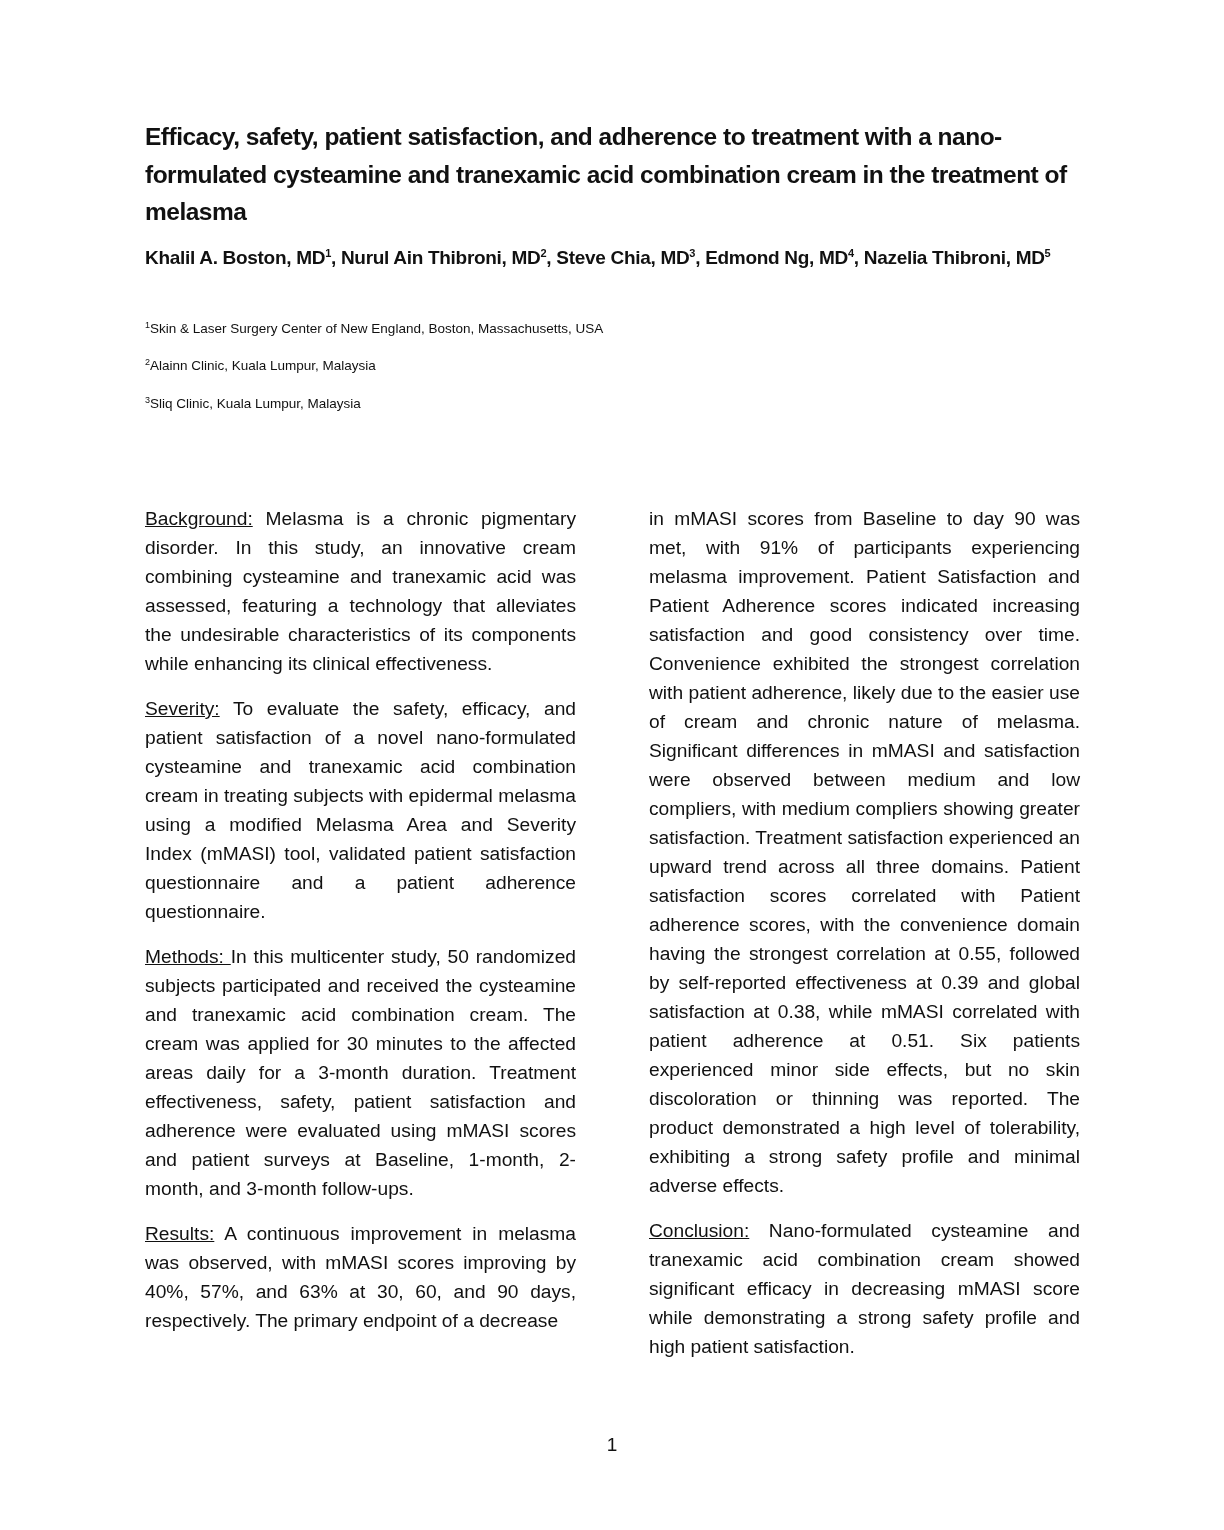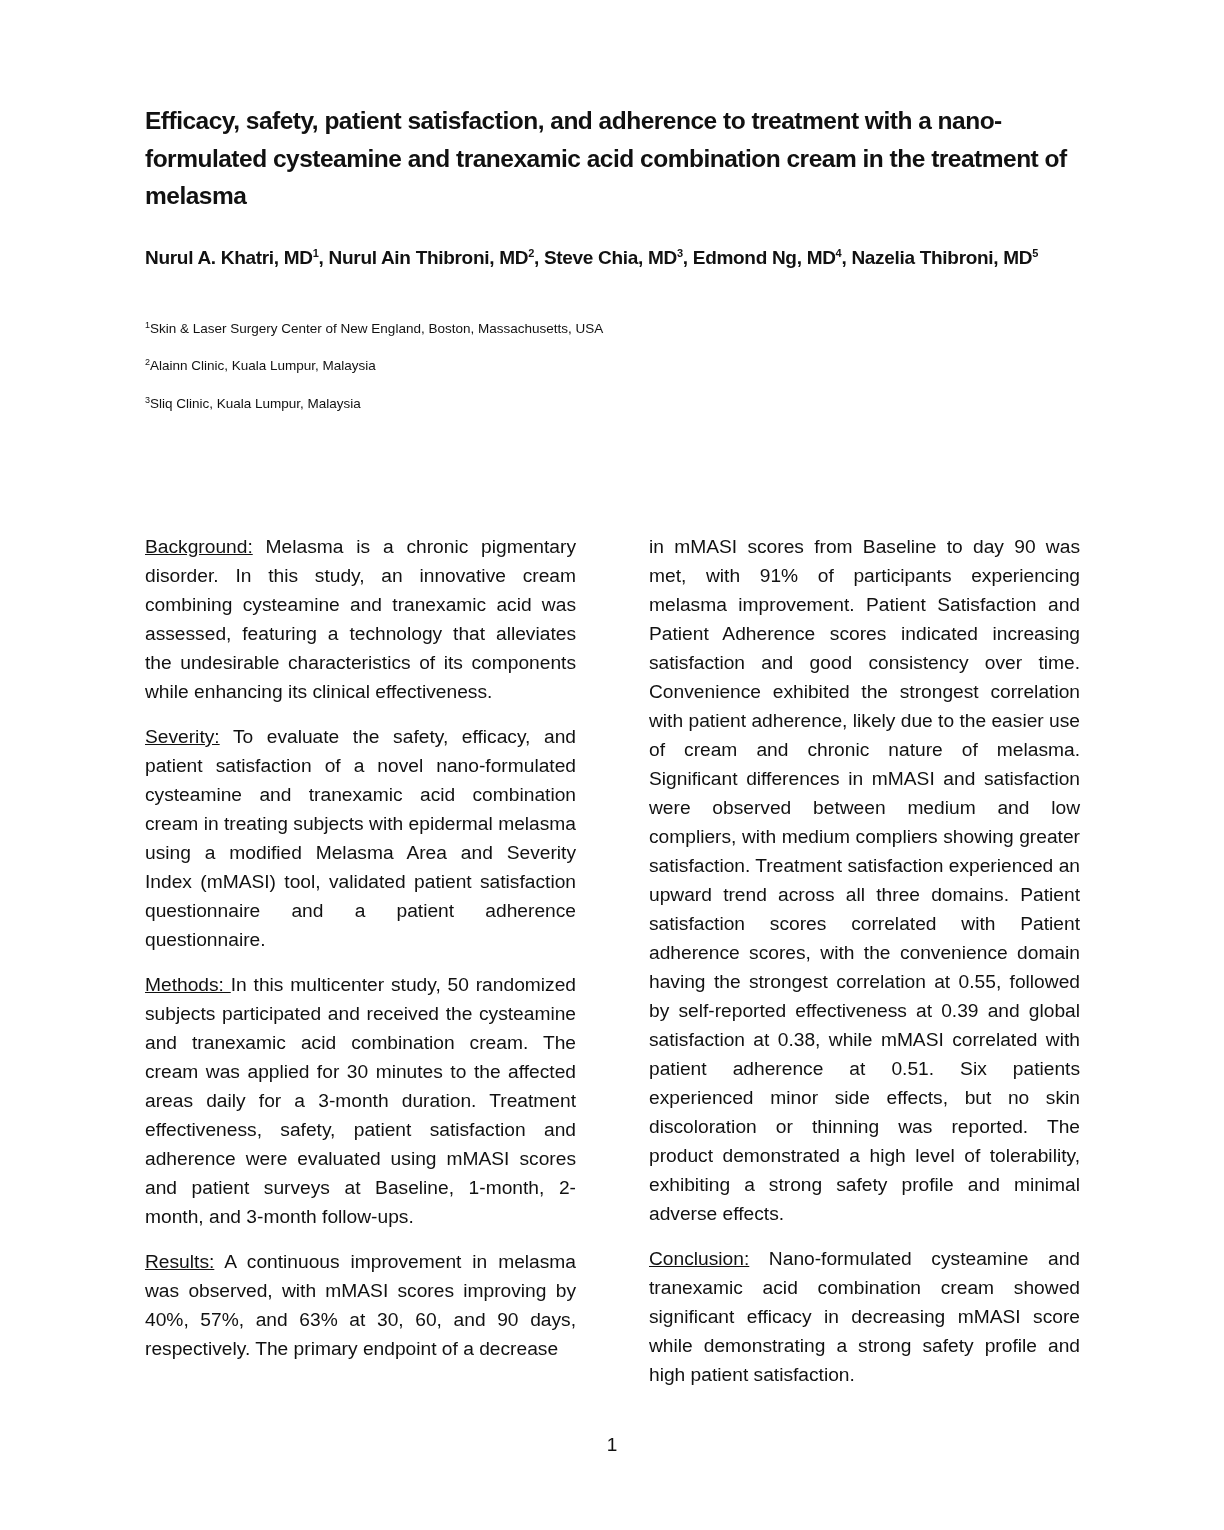--- a/index.html
+++ b/index.html
@@ -1,39 +1,39 @@
 <!DOCTYPE html>
 <html><head>
 <meta charset="utf-8">
 <style>
   html, body { margin: 0; padding: 0; background: #ffffff; }
   body { width: 1224px; height: 1530px; position: relative; overflow: hidden; color: #111; font-family: "Liberation Sans", "DejaVu Sans", sans-serif; }
   .page { position: absolute; left: 0; top: 0; width: 1224px; height: 1530px; }
-  .title { position: absolute; left: 145px; top: 102px; width: 930px; font-size: 24.5px; font-weight: bold; line-height: 37.5px; letter-spacing: -0.5px; }
+  .title { position: absolute; left: 145px; top: 118px; width: 930px; font-size: 24.5px; font-weight: bold; line-height: 37.5px; letter-spacing: -0.5px; }
   .authors { position: absolute; left: 145px; top: 243px; width: 930px; font-size: 19px; font-weight: bold; line-height: 30px; letter-spacing: -0.3px; }
   .authors sup { font-size: 11px; vertical-align: super; line-height: 0; }
   .affils { position: absolute; left: 145px; top: 318px; width: 600px; }
   .affil { font-size: 13.5px; height: 37.3px; line-height: 22px; }
   .affil sup { font-size: 9px; vertical-align: super; line-height: 0; }
-  .col { position: absolute; top: 504px; width: 431px; font-size: 19.2px; line-height: 29px; text-align: justify; margin-top: 28px; }
+  .col { position: absolute; top: 504px; width: 431px; font-size: 19.2px; line-height: 29px; text-align: justify; }
   .col.left { left: 145px; }
   .col.right { left: 649px; }
   .para { margin: 0 0 16px 0; }
   .label { text-decoration: underline; }
   .pagenum { position: absolute; left: 0; top: 1434px; width: 1224px; text-align: center; font-size: 19px; }
 </style>
 </head>
 <body>
 
 <div class="page">
 
   <div class="title">Efficacy, safety, patient satisfaction, and adherence to treatment with a nano-formulated cysteamine and tranexamic acid combination cream in the treatment of melasma</div>
 
   <div class="authors">
-    <span><span>Nurul A. Khatri, MD</span><sup>1</sup><span>, </span></span><span><span>Nurul Ain Thibroni, MD</span><sup>2</sup><span>, </span></span><span><span>Steve Chia, MD</span><sup>3</sup><span>, </span></span><span><span>Edmond Ng, MD</span><sup>4</sup><span>, </span></span><span><span>Nazelia Thibroni, MD</span><sup>5</sup><span></span></span>
+    <span><span>Khalil A. Boston, MD</span><sup>1</sup><span>, </span></span><span><span>Nurul Ain Thibroni, MD</span><sup>2</sup><span>, </span></span><span><span>Steve Chia, MD</span><sup>3</sup><span>, </span></span><span><span>Edmond Ng, MD</span><sup>4</sup><span>, </span></span><span><span>Nazelia Thibroni, MD</span><sup>5</sup><span></span></span>
   </div>
 
   <div class="affils">
     <div class="affil"><sup>1</sup><span>Skin &amp; Laser Surgery Center of New England, Boston, Massachusetts, USA</span></div>
     <div class="affil"><sup>2</sup><span>Alainn Clinic, Kuala Lumpur, Malaysia</span></div>
     <div class="affil"><sup>3</sup><span>Sliq Clinic, Kuala Lumpur, Malaysia</span></div>
   </div>
 
   <div class="col left">
     <p class="para"><span class="label">Background:</span><span> Melasma is a chronic pigmentary disorder. In this study, an innovative cream combining cysteamine and tranexamic acid was assessed, featuring a technology that alleviates the undesirable characteristics of its components while enhancing its clinical effectiveness.</span></p>

